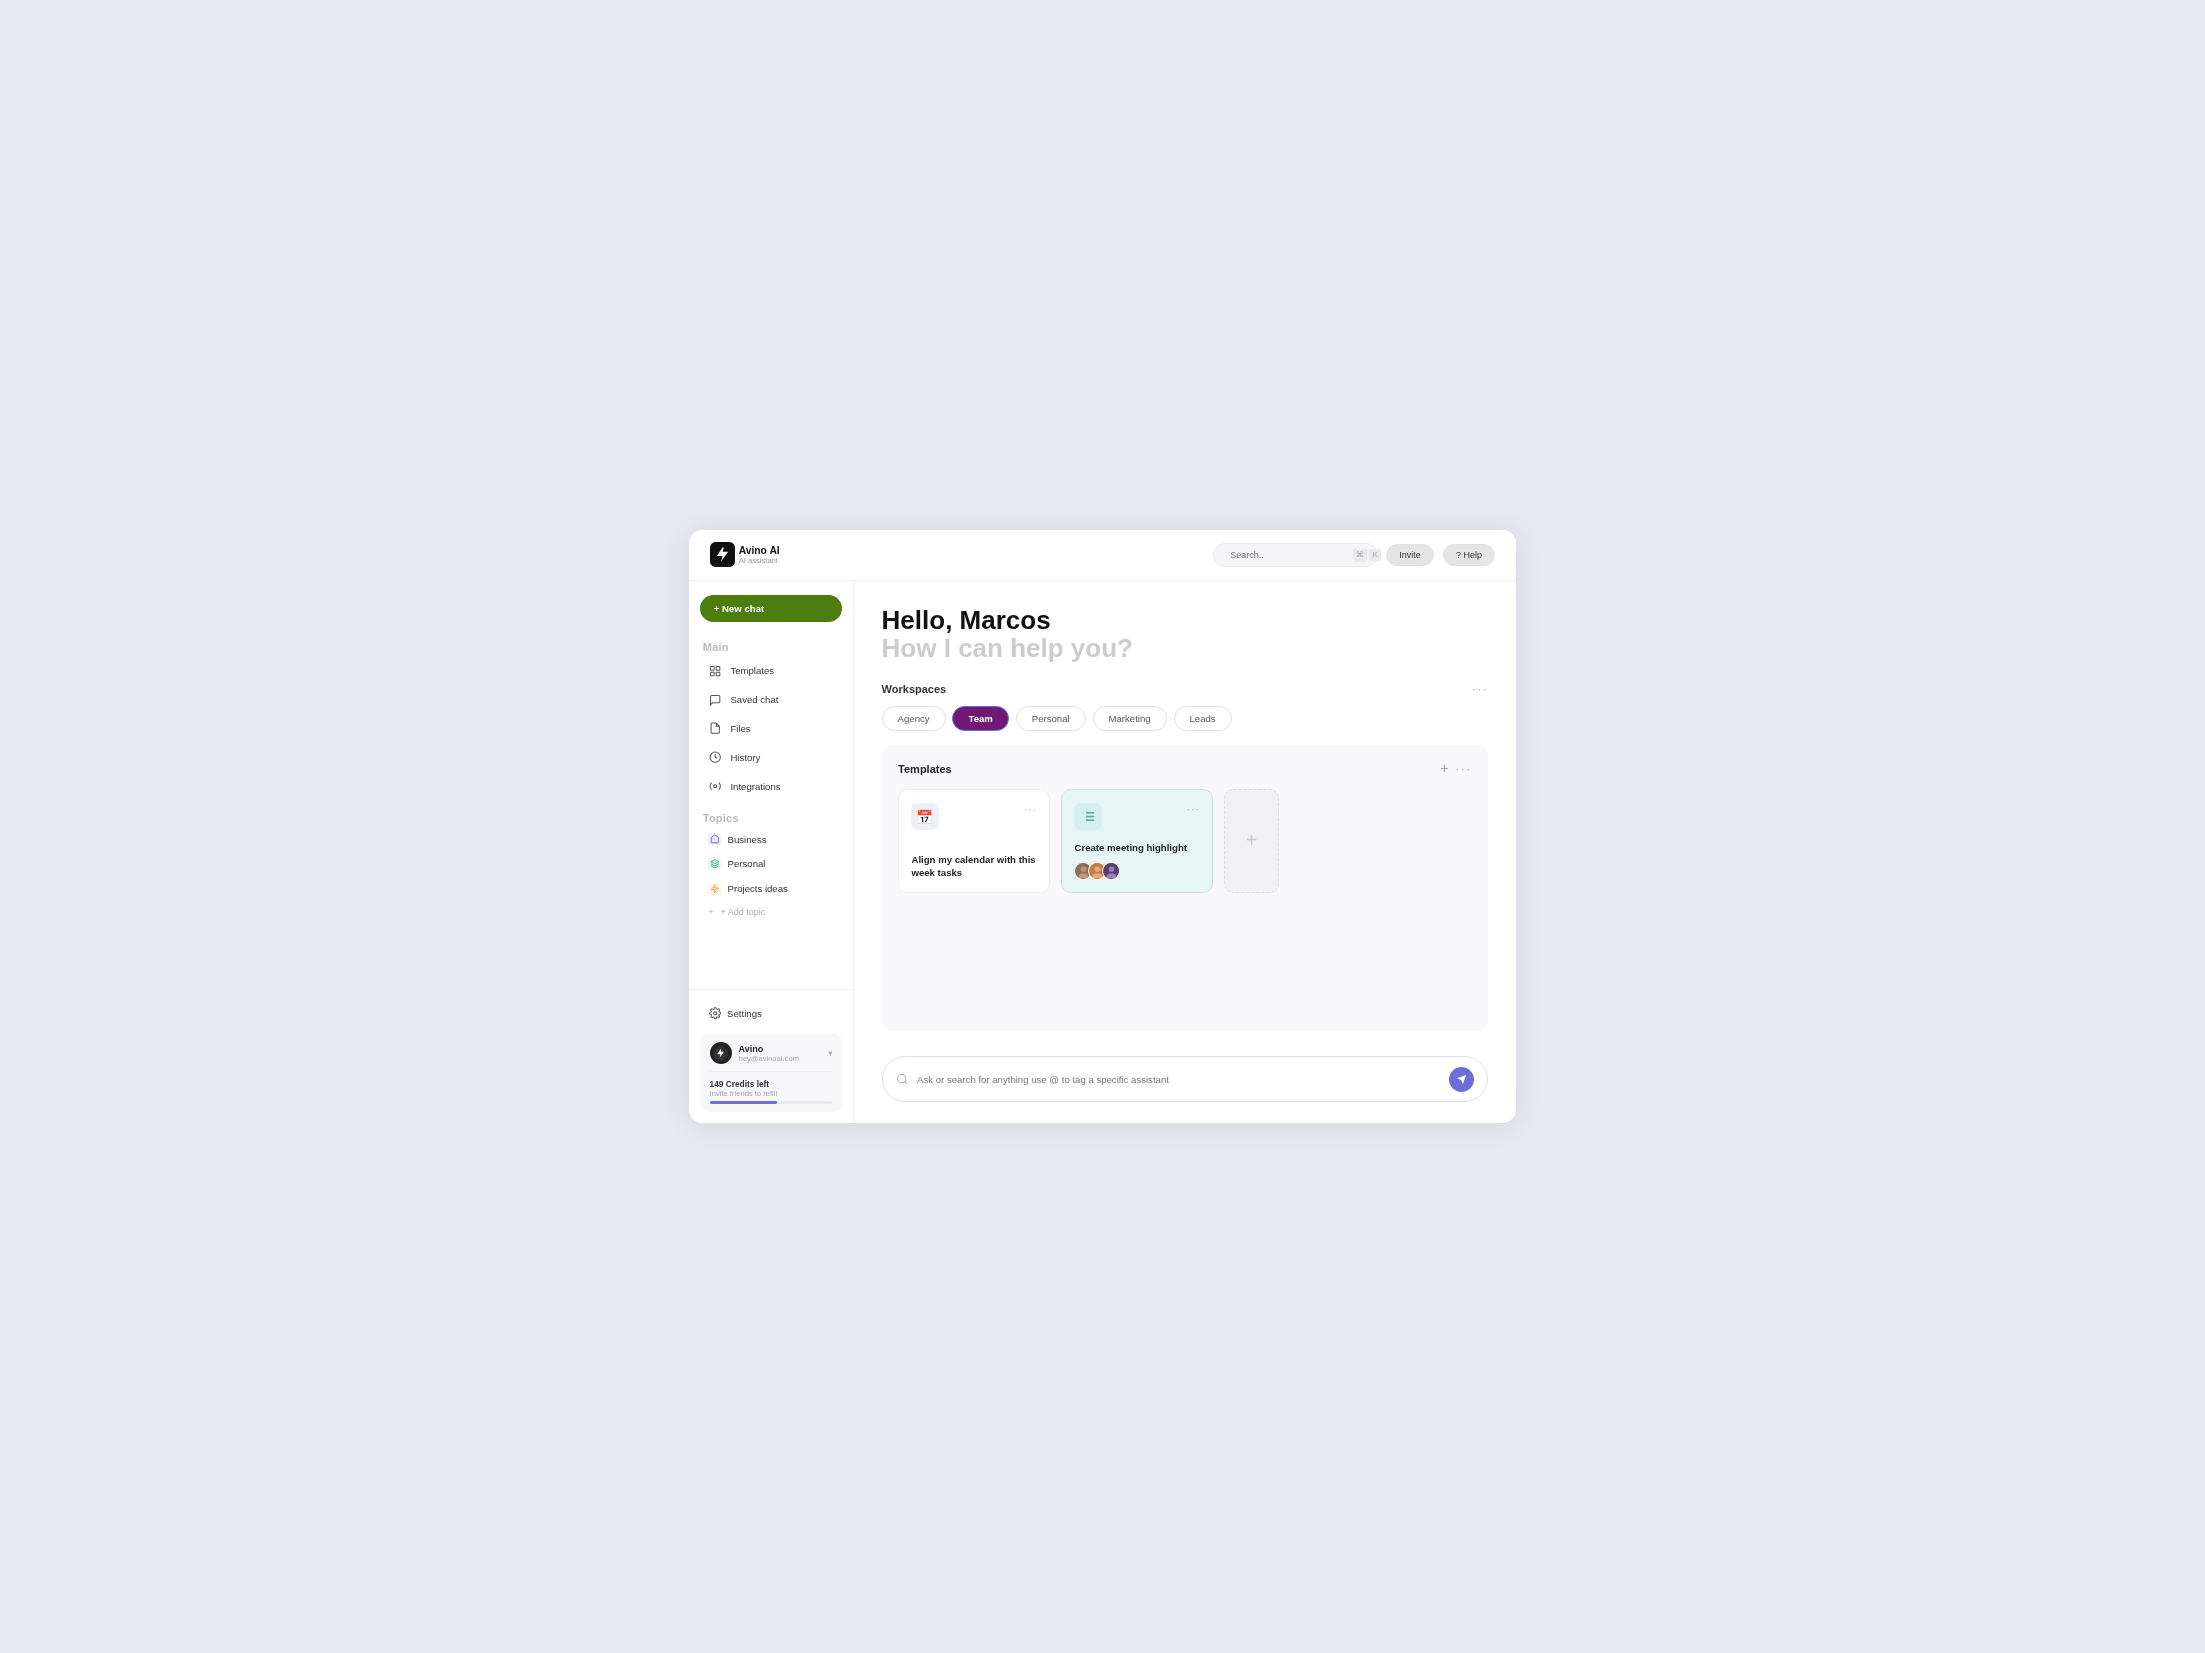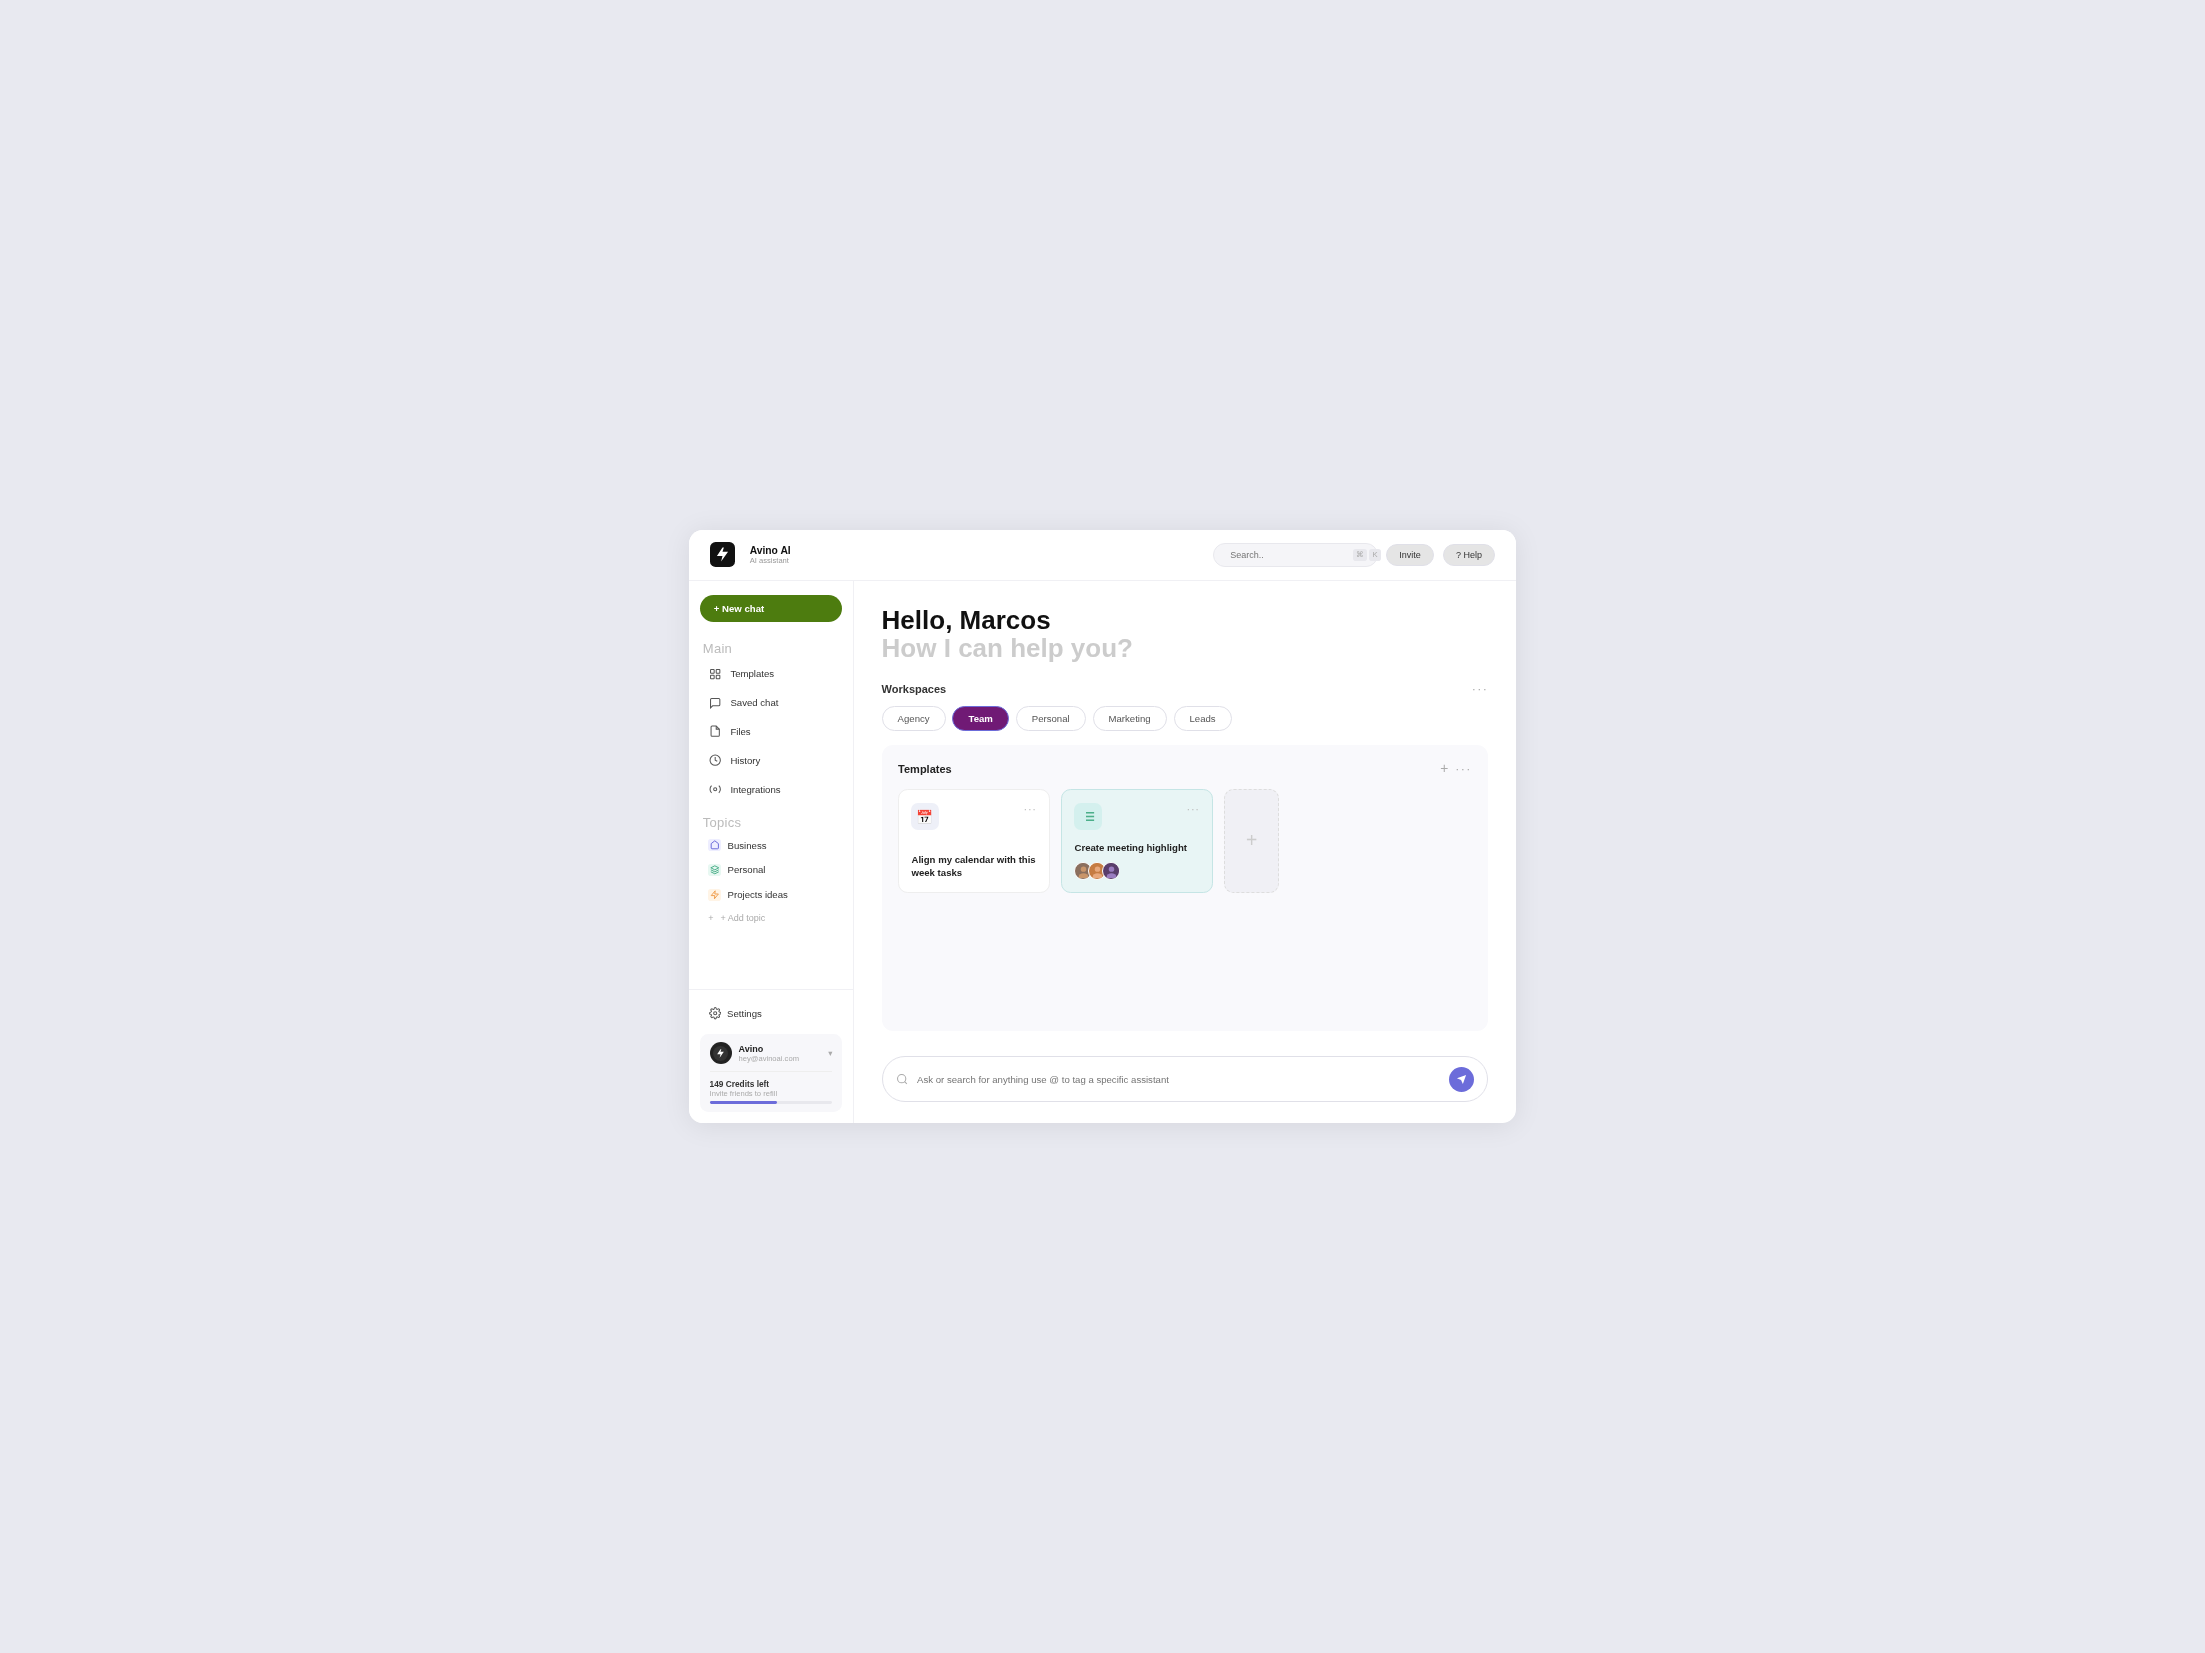--- a/index.html
+++ b/index.html
@@ -28,21 +28,21 @@
       display: flex;
       align-items: center;
       justify-content: space-between;
       padding: 12.4px 20.7px;
       border-bottom: 0.7px solid #f0f0f4;
       background: #fff;
     }
     .brand {
       display: flex;
       align-items: center;
-      gap: 15px;
+      gap: 4px;
       justify-content: flex-end;
     }
     .brand-logo {
       width: 25px;
       height: 25px;
     }
     .brand-text .brand-name {
       font-size: 10.3px;
       font-weight: 700;
       color: #111;
@@ -123,22 +123,22 @@
       padding: 8.3px 13.8px;
       font-size: 9.6px;
       font-weight: 600;
       cursor: pointer;
       display: flex;
       align-items: center;
       gap: 5.5px;
       width: calc(100% - 22px);
     }
     .section-label {
-      font-size: 13px;
-      font-weight: 400;
+      font-size: 11px;
+      font-weight: 700;
       color: #bbb;
       padding: 5.5px 13.8px 2.8px 13.8px;
       text-transform: none;
       letter-spacing: 0.02em;
     }
     .nav-item {
       display: flex;
       align-items: center;
       gap: 8.3px;
       padding: 6.9px 13.8px;

